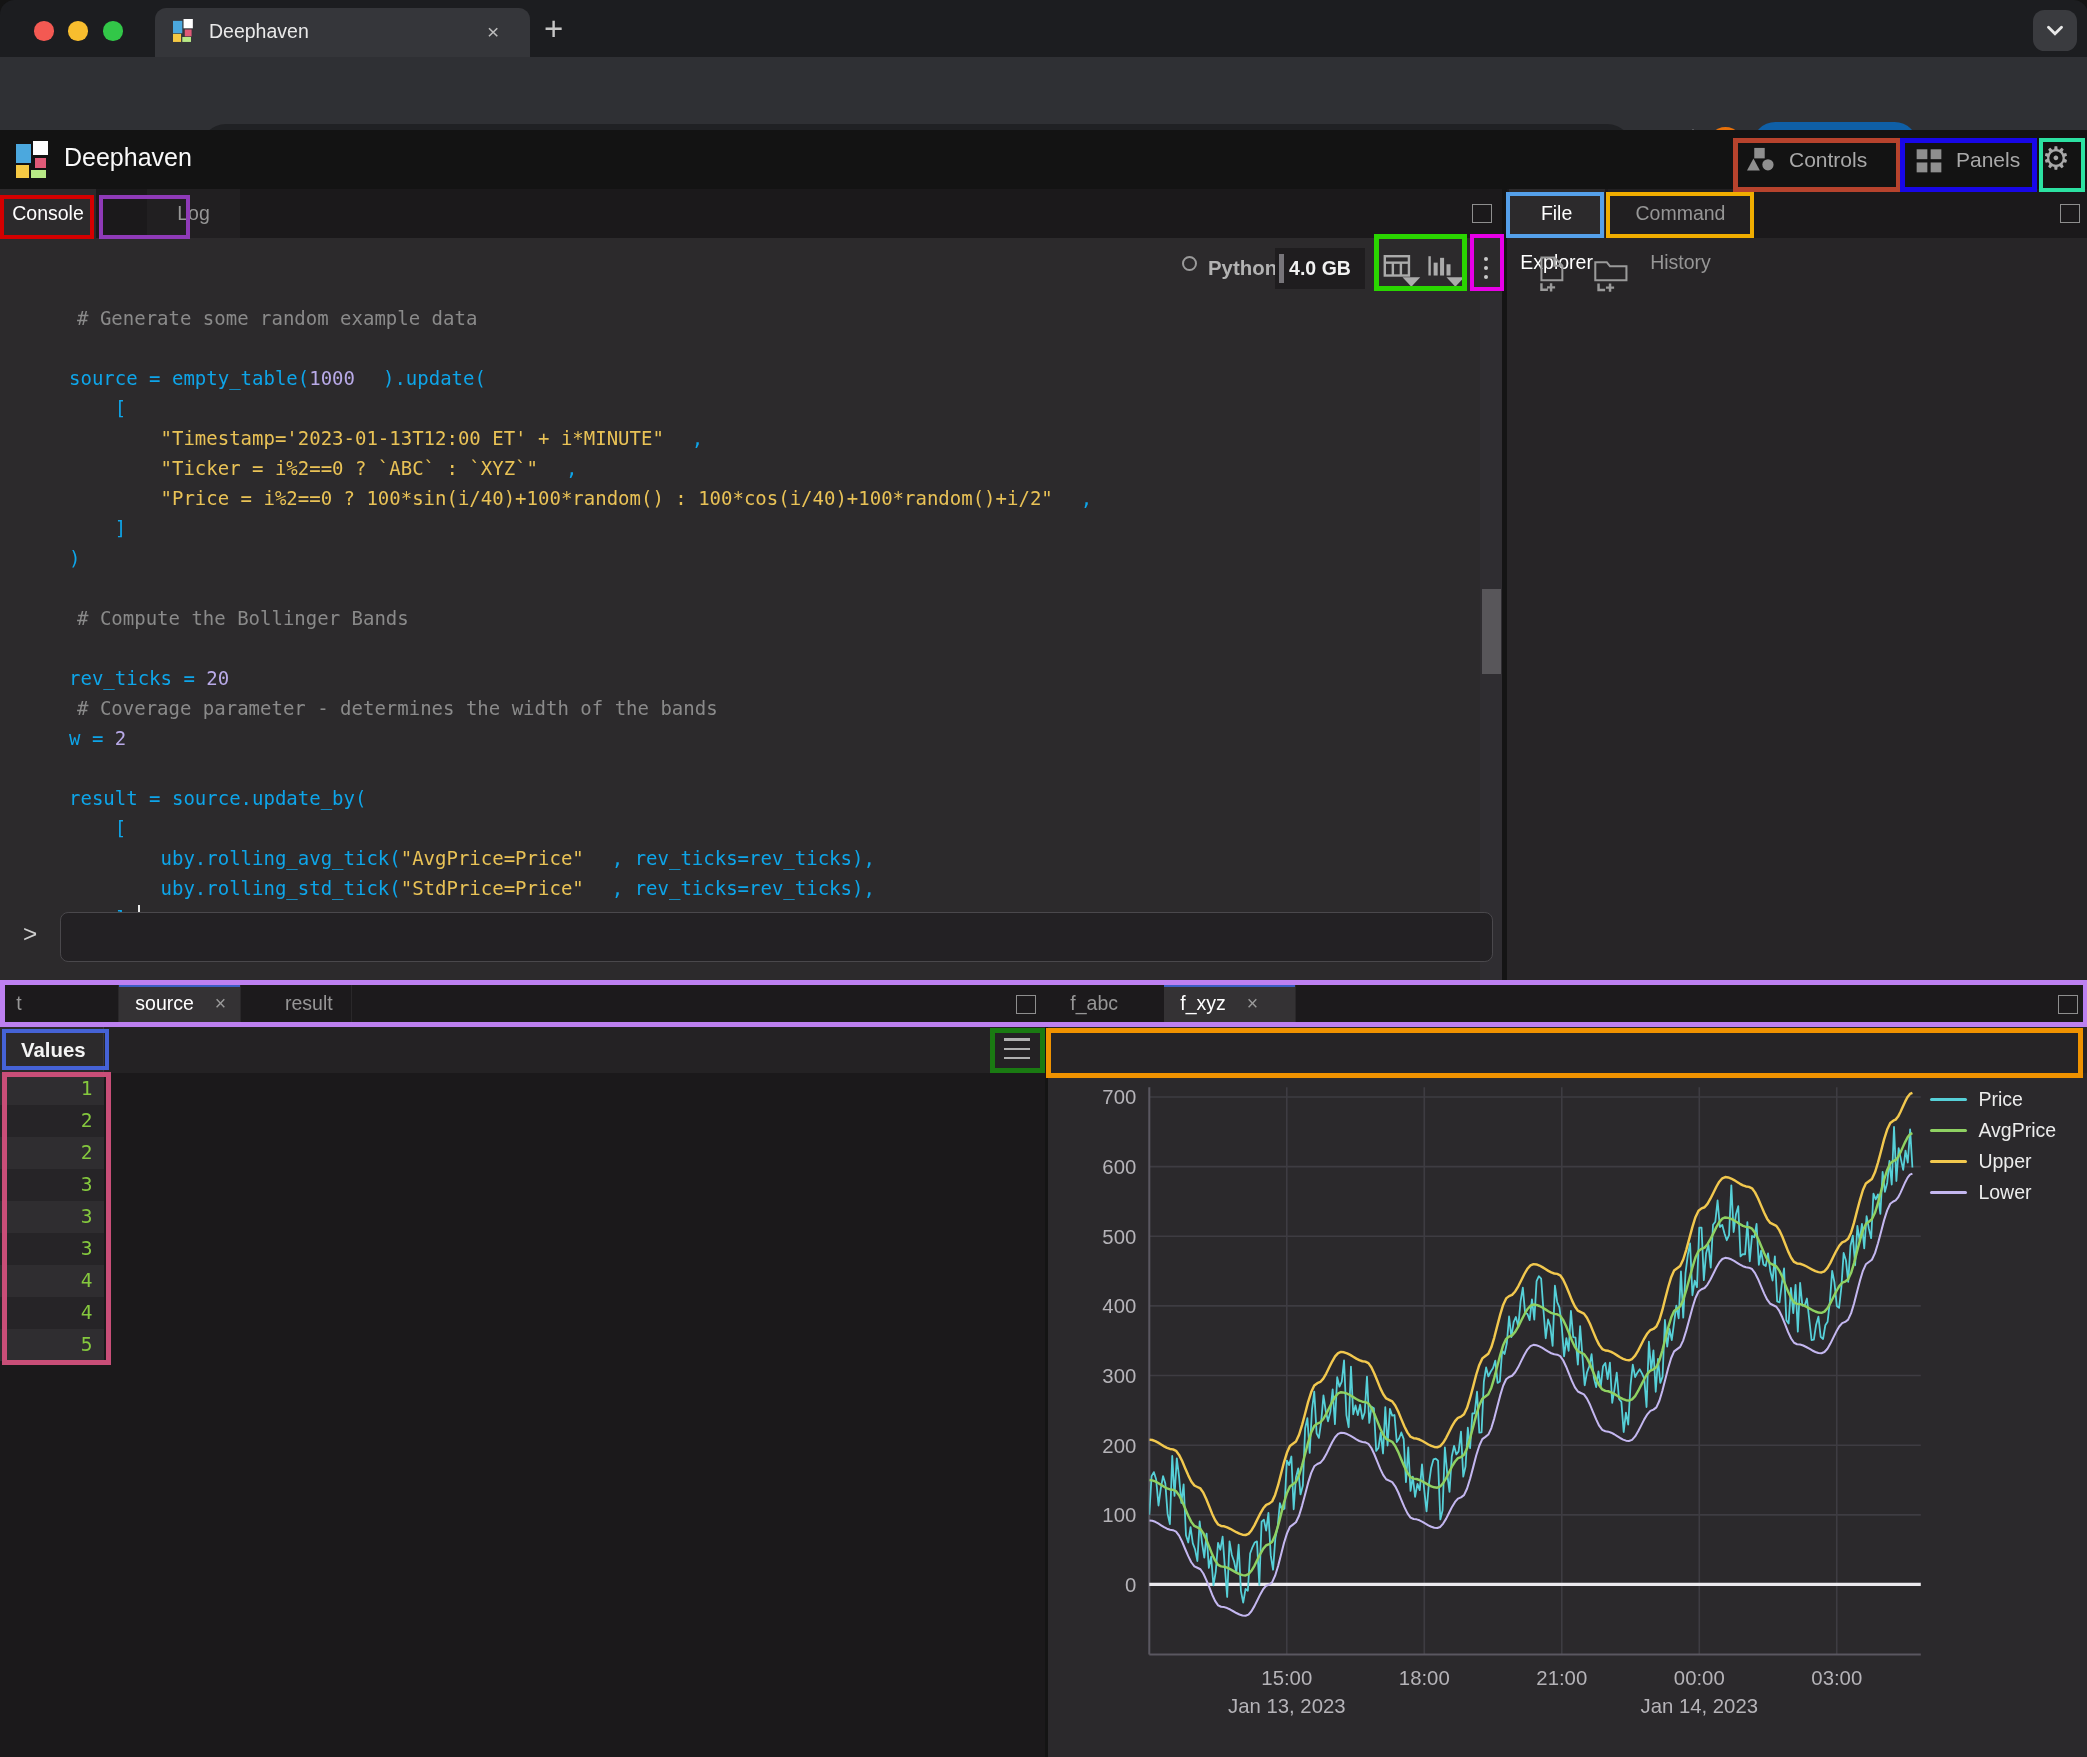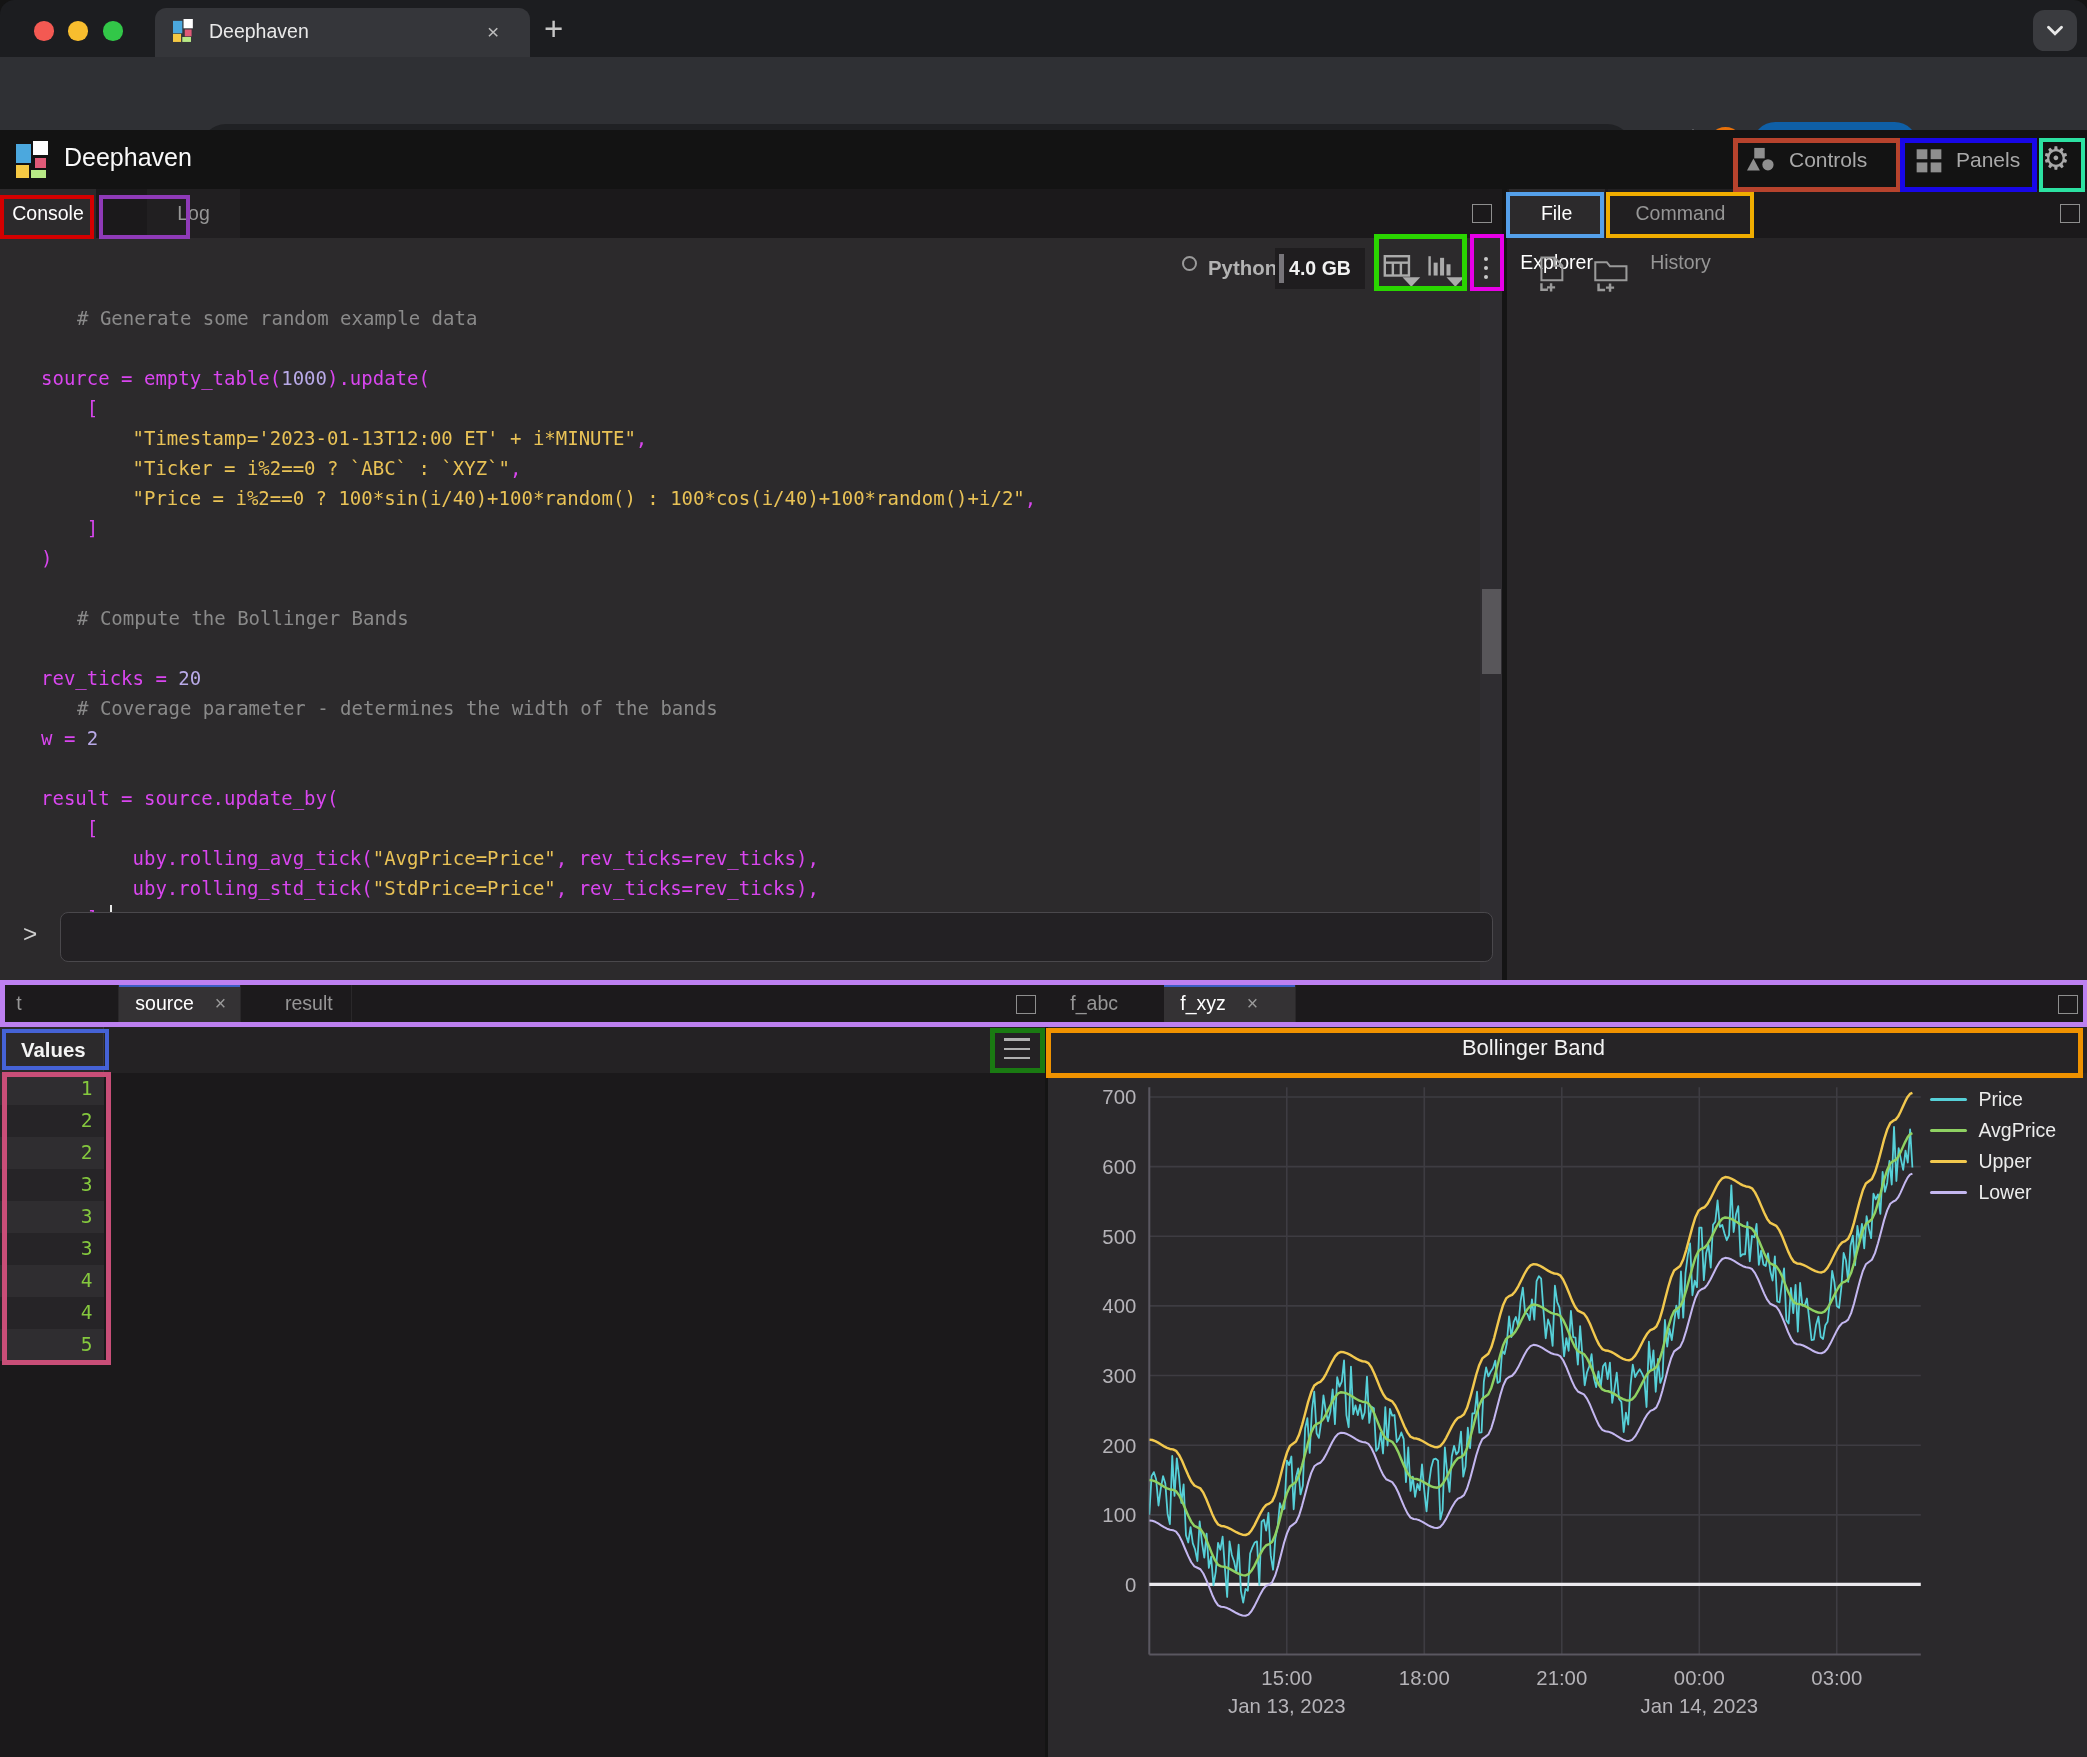--- a/index.html
+++ b/index.html
@@ -48,21 +48,21 @@
 
   
   #console{left:0;top:189px;width:1502px;height:791px;background:#2c2a2c;}
   #status .lab{color:#b3b3b3;font-size:20.4px;}
   #membox{left:1275px;top:59px;width:90px;height:41px;background:#1f1d1f;}
   #membar{left:4.1px;top:5.7px;width:4.9px;height:29px;background:#77757a;}
   #memtxt{width:90px;text-align:center;line-height:41px;font-size:19.5px;font-weight:bold;color:#f2f2f2;}
   #pydot{left:1182px;top:67px;width:11.4px;height:11.4px;border:2.4px solid #9a9a9a;border-radius:50%;}
   #code{left:41px;top:114px;width:1433px;height:612px;overflow:hidden;
         font-family:"DejaVu Sans Mono","Liberation Mono",monospace;font-size:19px;line-height:30px;white-space:pre;}
-  #code .c{color:#8a8a8a;margin-left:36px;} #code .p{color:#d946ef;} #code .s{color:#e9c256;} #code .n{color:#b9aae8;}
+  #code .c{color:#8a8a8a;margin-left:36px;} #code .p{color:#0ea5e9;margin-left:28px;} #code .s{color:#e9c256;} #code .n{color:#b9aae8;}
   #code .cursor{display:inline-block;width:2.4px;height:23px;background:#e8e8e8;vertical-align:-3.3px;}
   #scrolltrack{left:1480px;top:104px;width:22px;height:702px;background:#2f2d31;}
   #scrollthumb{left:1.6px;top:296px;width:19px;height:85px;background:#58565a;}
   #prompt{left:23px;top:731px;font-size:24.4px;color:#cfcfcf;}
   #cinput{left:60px;top:723px;width:1433px;height:50px;border-radius:8.1px;background:#232124;border:1.6px solid #4a484c;box-sizing:border-box;}
 
   
   #explorer{left:1507px;top:189px;width:581px;height:791px;background:#272527;}
   .toolico{stroke:#9a9a9a;fill:none;stroke-width:2.5;}
 
@@ -282,21 +282,20 @@
         <div class="vrow" style="color: rgb(133, 200, 62);">4</div>
         <div class="vrow" style="color: rgb(133, 200, 62);">4</div>
         <div class="vrow" style="color: rgb(133, 200, 62);">5</div>
       </div>
   </div>
 
   <div id="vgap2" class="abs"></div>
 
   <div id="chartpanel" class="abs">
     <div id="charthead" class="abs"></div>
-    <div id="charttitle" class="abs">Bollinger Band</div>
     <svg id="plot" class="abs" style="left:0;top:0;" width="1040" height="730" viewBox="0 0 1277 897">
         <line x1="124" x2="1072" y1="685" y2="685" stroke="#3e3c42" stroke-width="2"></line>
         <text x="108" y="694" text-anchor="end" fill="#b5b3b8" font-size="25" font-family="Liberation Sans, DejaVu Sans, sans-serif">0</text>
         <line x1="124" x2="1072" y1="599.43" y2="599.43" stroke="#3e3c42" stroke-width="2"></line>
         <text x="108" y="608.43" text-anchor="end" fill="#b5b3b8" font-size="25" font-family="Liberation Sans, DejaVu Sans, sans-serif">100</text>
         <line x1="124" x2="1072" y1="513.86" y2="513.86" stroke="#3e3c42" stroke-width="2"></line>
         <text x="108" y="522.86" text-anchor="end" fill="#b5b3b8" font-size="25" font-family="Liberation Sans, DejaVu Sans, sans-serif">200</text>
         <line x1="124" x2="1072" y1="428.29" y2="428.29" stroke="#3e3c42" stroke-width="2"></line>
         <text x="108" y="437.29" text-anchor="end" fill="#b5b3b8" font-size="25" font-family="Liberation Sans, DejaVu Sans, sans-serif">300</text>
         <line x1="124" x2="1072" y1="342.71999999999997" y2="342.71999999999997" stroke="#3e3c42" stroke-width="2"></line>

